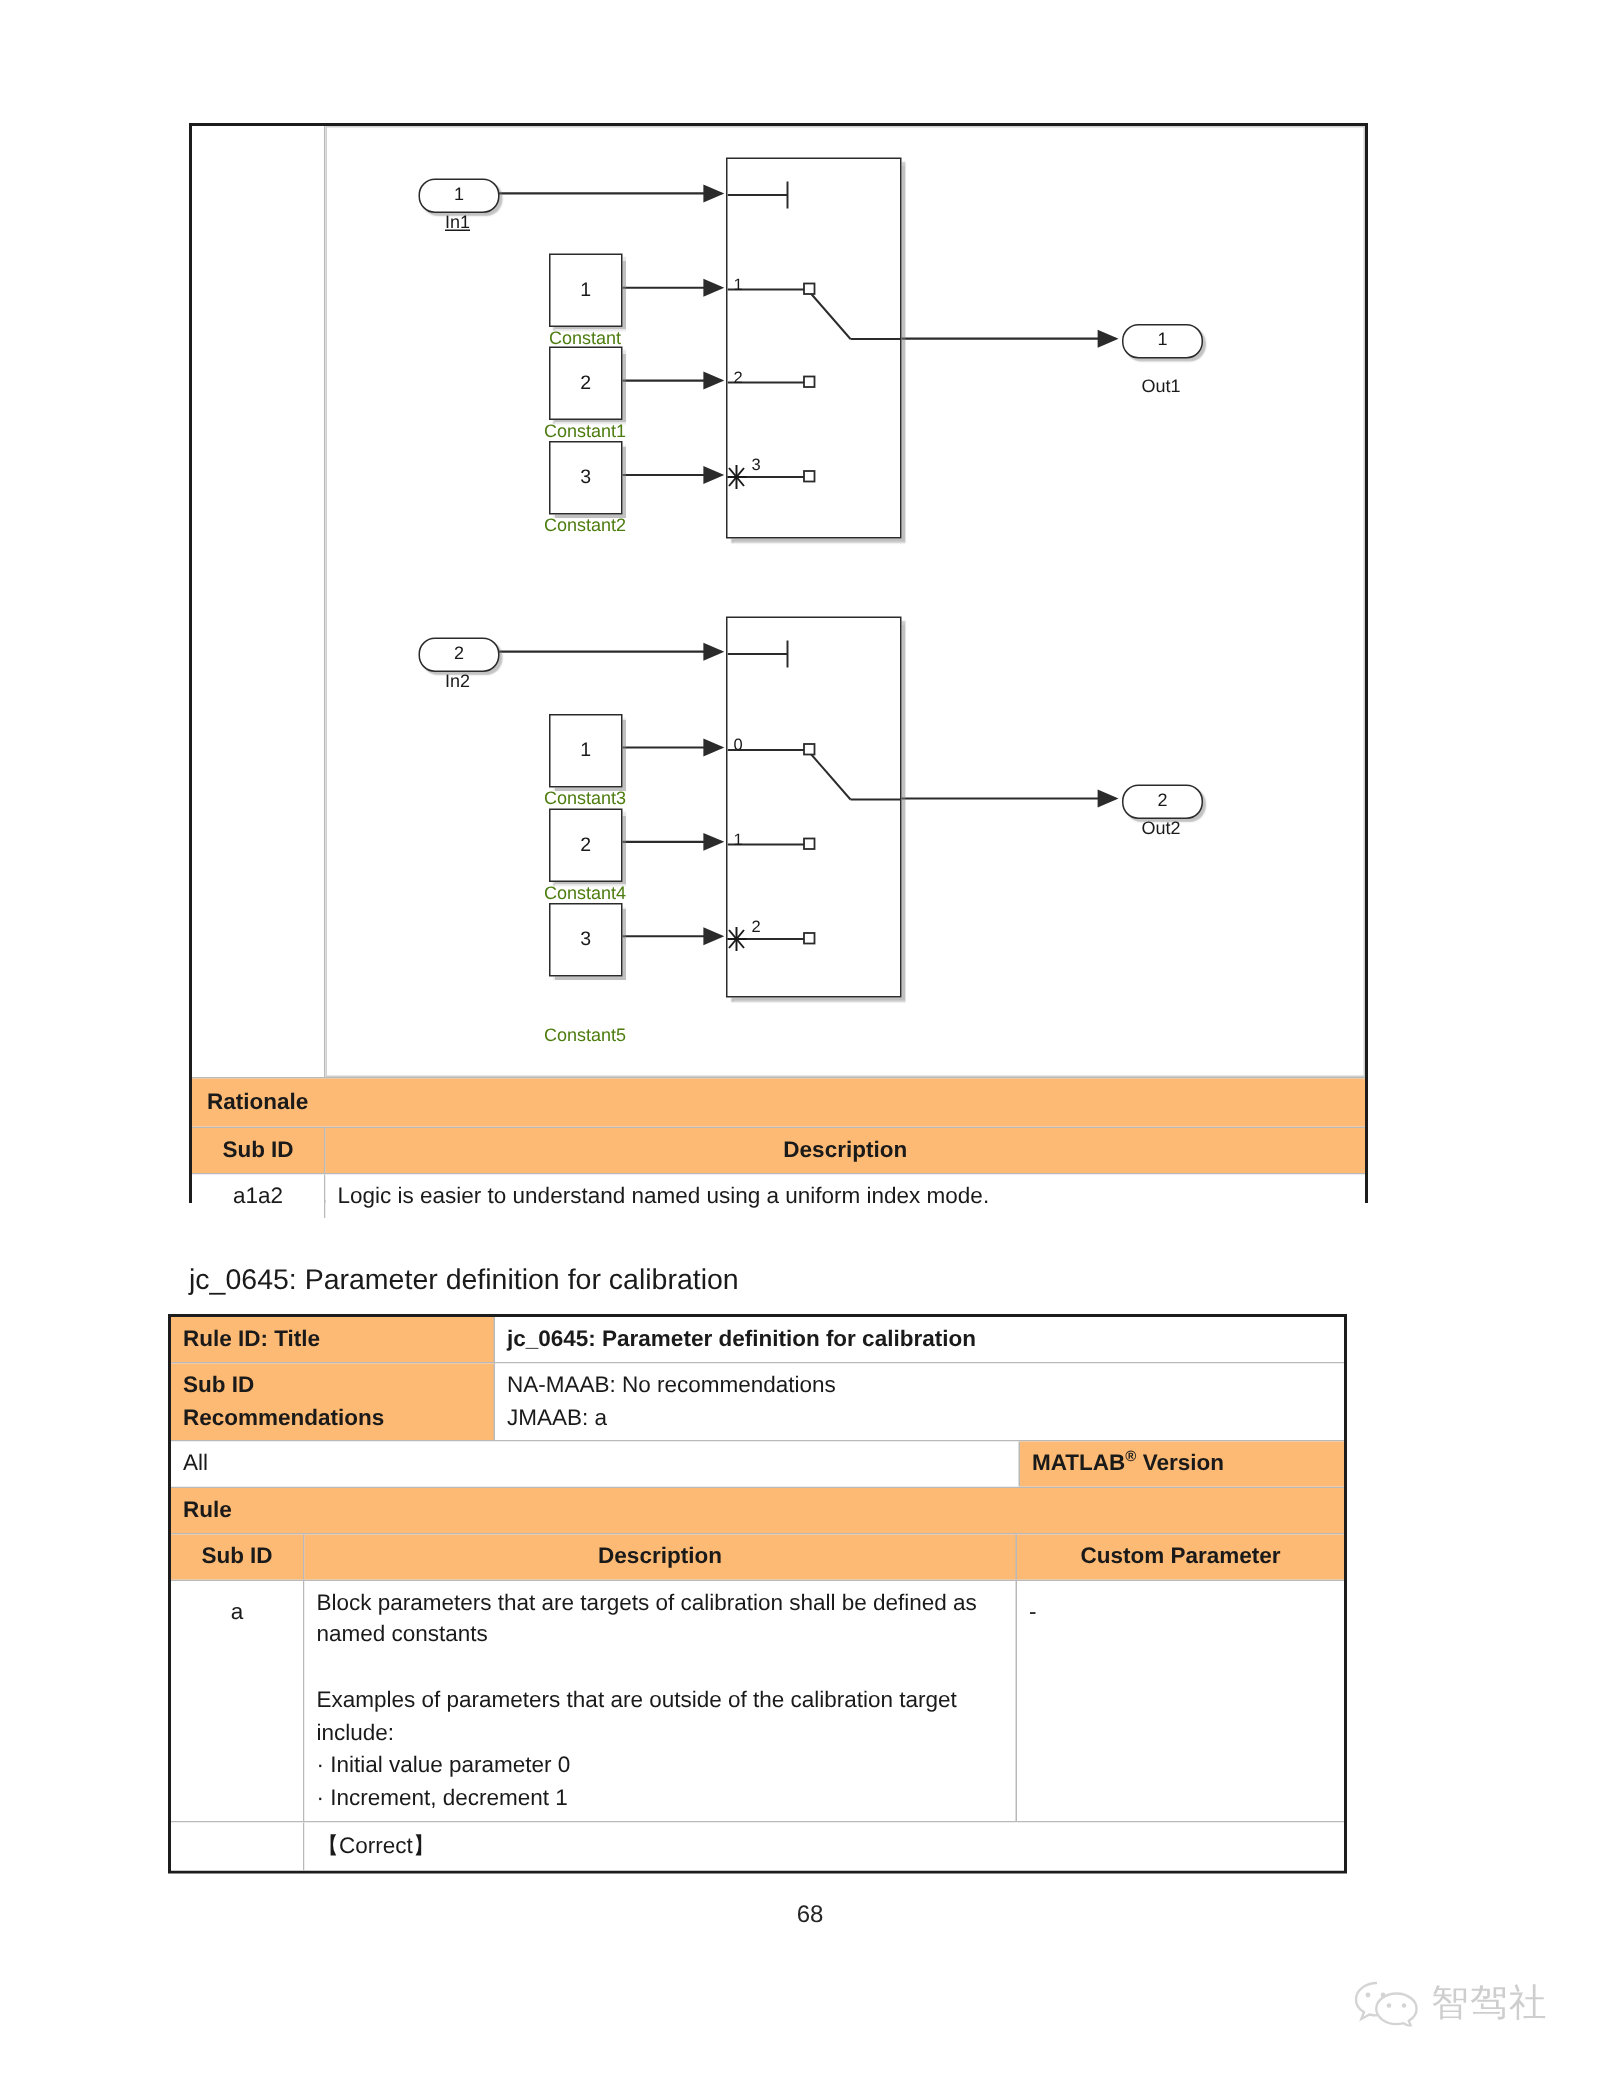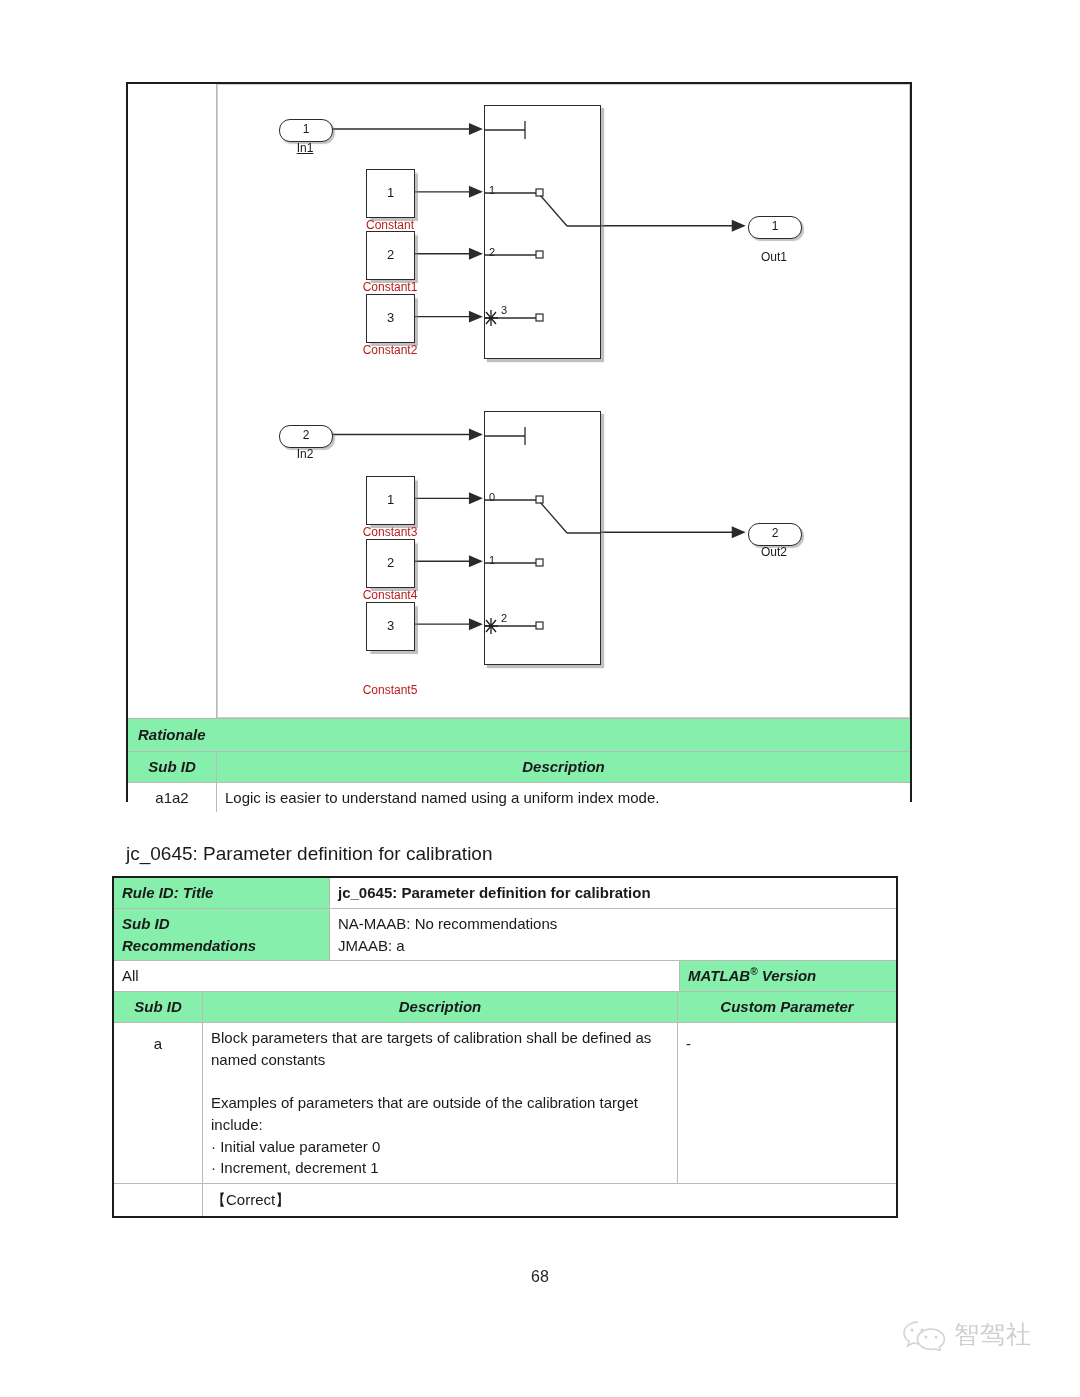--- a/index.html
+++ b/index.html
@@ -33,23 +33,22 @@
     box-sizing: border-box;
     padding: 4px 8px;
     font-size: 15px;
     line-height: 1.45;
     border-right: 1px solid #b9b9b9;
     background: #ffffff;
     color: #1a1a1a;
   }
   .cell:last-child { border-right: none; }
   .hdr {
-    background: #86efac;
+    background: #fdba74;
     font-weight: bold;
-    font-style: italic;
   }
   .center { text-align: center; }
 
   
   #diagram-table {
     left: 126px;
     top: 82px;
     width: 786px;
     height: 720px;
   }
@@ -103,21 +102,21 @@
     background: #fff;
     box-shadow: 2.5px 2.5px 1px rgba(130,130,130,0.5);
     font-size: 13px;
     line-height: 45px;
     text-align: center;
     color: #1a1a1a;
   }
   .sl-const-label {
     position: absolute;
     font-size: 12px;
-    color: #b91c1c;
+    color: #4d7c0f;
     text-align: center;
     white-space: nowrap;
   }
   .sl-switch {
     position: absolute;
     width: 115px;
     height: 252px;
     border: 1.6px solid #2b2b2b;
     background: #fff;
     box-shadow: 3px 3px 1px rgba(130,130,130,0.5);
@@ -370,20 +369,23 @@
     </div>
     <div class="cell v-col pre">NA-MAAB: No recommendations
 JMAAB: a</div>
   </div>
 
   <div class="row">
     <div class="cell v-col">All</div>
     <div class="cell hdr k-col"><span>MATLAB</span><span class="sup">®</span><span> Version</span></div>
   </div>
 
+  <div class="row">
+    <div class="cell hdr" style="width:100%;">Rule</div>
+  </div>
 
   <div class="row">
     <div class="cell hdr sid-col center">Sub ID</div>
     <div class="cell hdr d-col center">Description</div>
     <div class="cell hdr cp-col center">Custom Parameter</div>
   </div>
 
   <div class="row tall">
     <div class="cell sid-col center" style="padding-top:10px;">a</div>
     <div class="cell d-col pre" style="">Block parameters that are targets of calibration shall be defined as named constants

